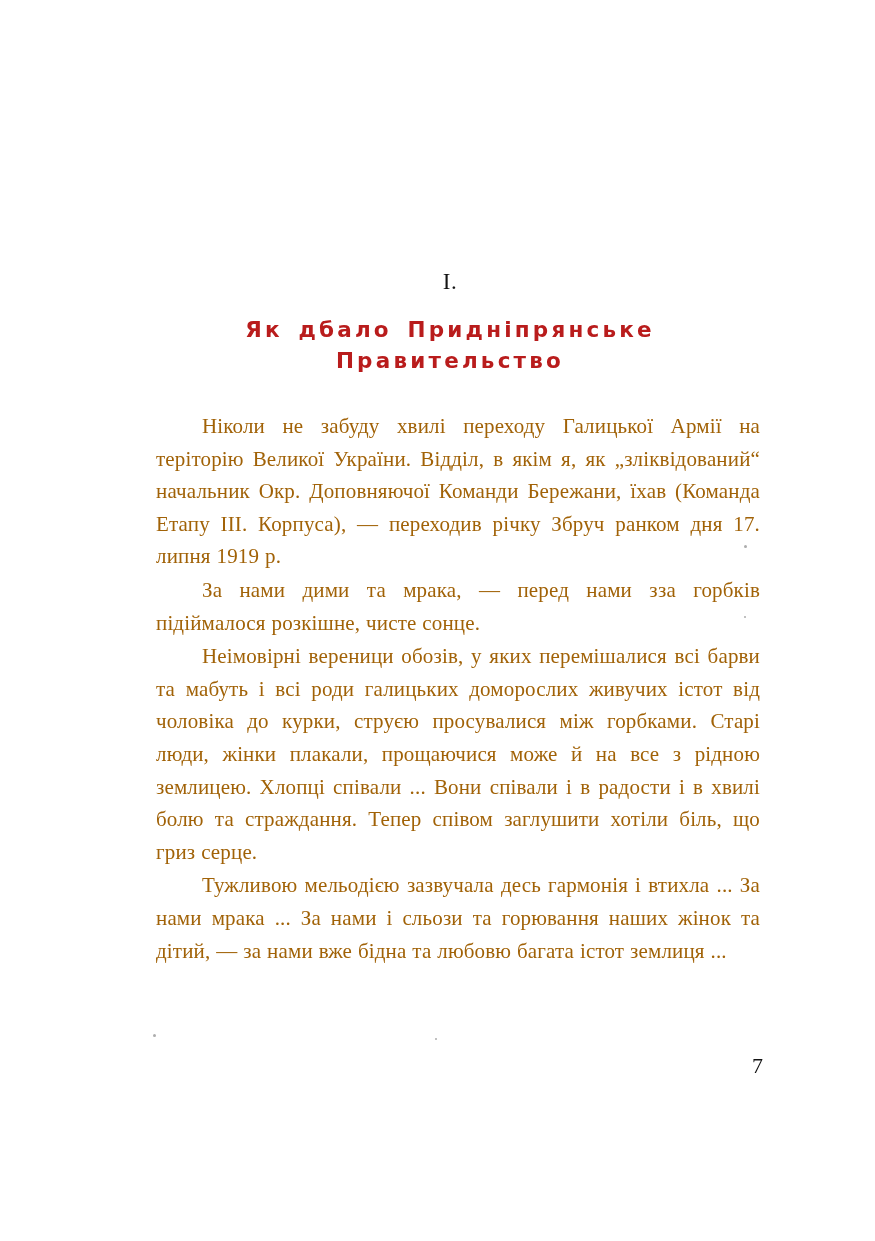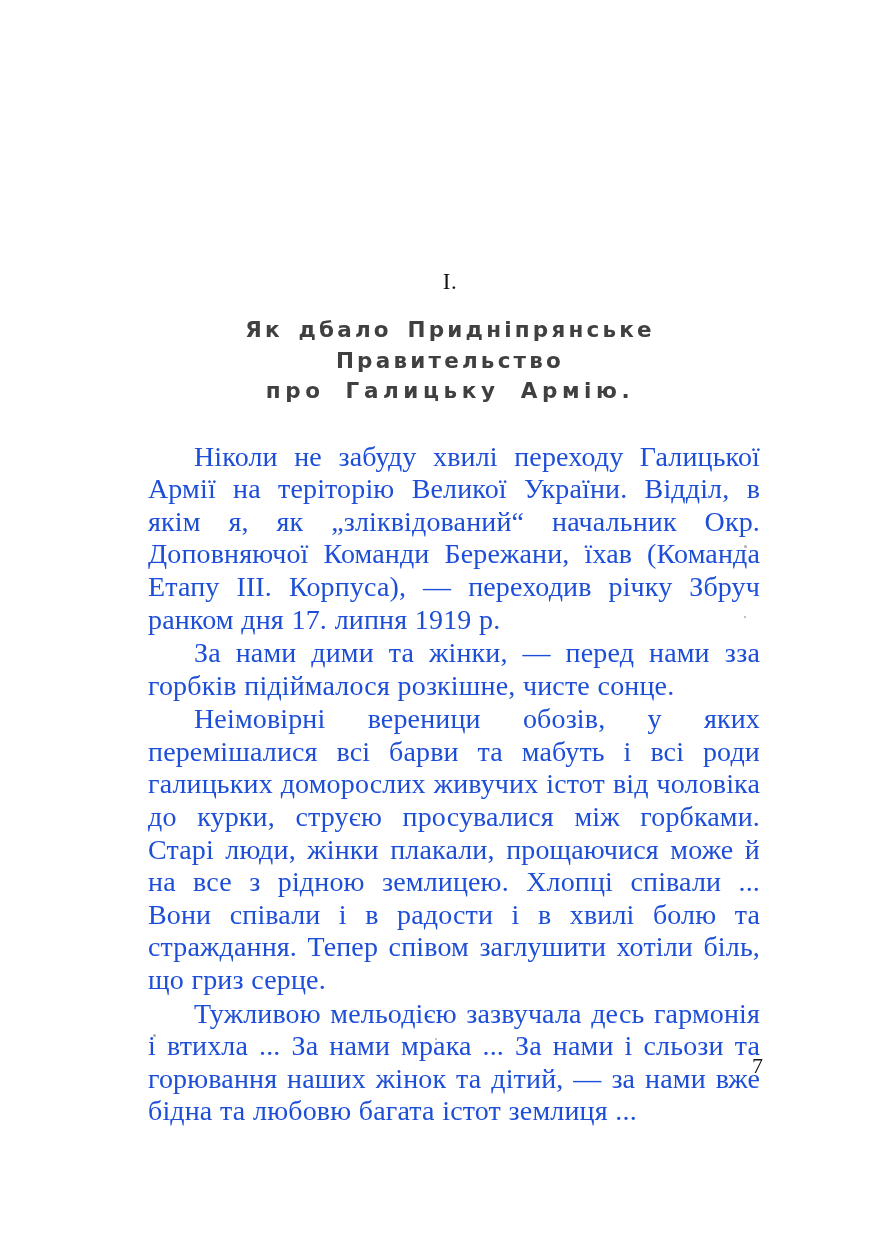--- a/index.html
+++ b/index.html
@@ -31,39 +31,39 @@
     color: #141414;
     letter-spacing: 0.5px;
     margin: 0 0 22px 0;
     line-height: 1;
   }
   .chapter-title {
     text-align: center;
     font-family: "DejaVu Sans", "Liberation Sans", sans-serif;
     font-weight: bold;
     font-size: 21.5px;
-    color: #404040;
+    color: #b91c1c;
     letter-spacing: 3.2px;
     line-height: 1.42;
     margin: 0 0 34px 0;
     word-spacing: 5px;
     -webkit-font-smoothing: none;
   }
   .chapter-title .title-line {
     display: block;
   }
   .chapter-title .title-line.line2 {
     letter-spacing: 4.6px;
     word-spacing: 9px;
   }
   .para {
-    margin: 0 0 1px 8px;
-    font-size: 28px;
+    margin: 0 0 1px 16px;
+    font-size: 21px;
     line-height: 32.6px;
-    color: #1d4ed8;
+    color: #a16207;
     text-align: justify;
     text-indent: 46px;
     font-family: "Liberation Serif", "DejaVu Serif", serif;
     letter-spacing: 0.15px;
     word-spacing: 0.5px;
   }
   .page-number {
     position: absolute;
     right: 112px;
     top: 1053px;
@@ -82,25 +82,24 @@
 <body>
 
 <div class="page">
 
   <div class="text-block">
 
     <div class="chapter-number">I.</div>
 
     <h1 class="chapter-title">
       <span class="title-line line1">Як дбало Придніпрянське Правительство</span>
-      <span class="title-line line2">про Галицьку Армію.</span>
     </h1>
 
     <p class="para">Ніколи не забуду хвилі переходу Галицької Армії на теріторію Великої України. Відділ, в якім я, як „зліквідований“ начальник Окр. Доповняючої Команди Бережани, їхав (Команда Етапу III. Корпуса), — переходив річку Збруч ранком дня 17. липня 1919 р.</p>
-    <p class="para">За нами дими та жінки, — перед нами зза горбків підіймалося розкішне, чисте сонце.</p>
+    <p class="para">За нами дими та мрака, — перед нами зза горбків підіймалося розкішне, чисте сонце.</p>
     <p class="para">Неімовірні вереници обозів, у яких перемішалися всі барви та мабуть і всі роди галицьких доморослих живучих істот від чоловіка до курки, струєю просувалися між горбками. Старі люди, жінки плакали, прощаючися може й на все з рідною землицею. Хлопці співали ... Вони співали і в радости і в хвилі болю та страждання. Тепер співом заглушити хотіли біль, що гриз серце.</p>
     <p class="para">Тужливою мельодією зазвучала десь гармонія і втихла ... За нами мрака ... За нами і сльози та горювання наших жінок та дітий, — за нами вже бідна та любовю багата істот землиця ...</p>
 
   </div>
 
   <div class="page-number">7</div>
 
   <div class="speck" style="left:744px; top:545px; width:3px; height:3px;"></div>
   <div class="speck" style="left:744px; top:616px; width:2px; height:2px;"></div>
   <div class="speck" style="left:153px; top:1034px; width:3px; height:3px;"></div>

